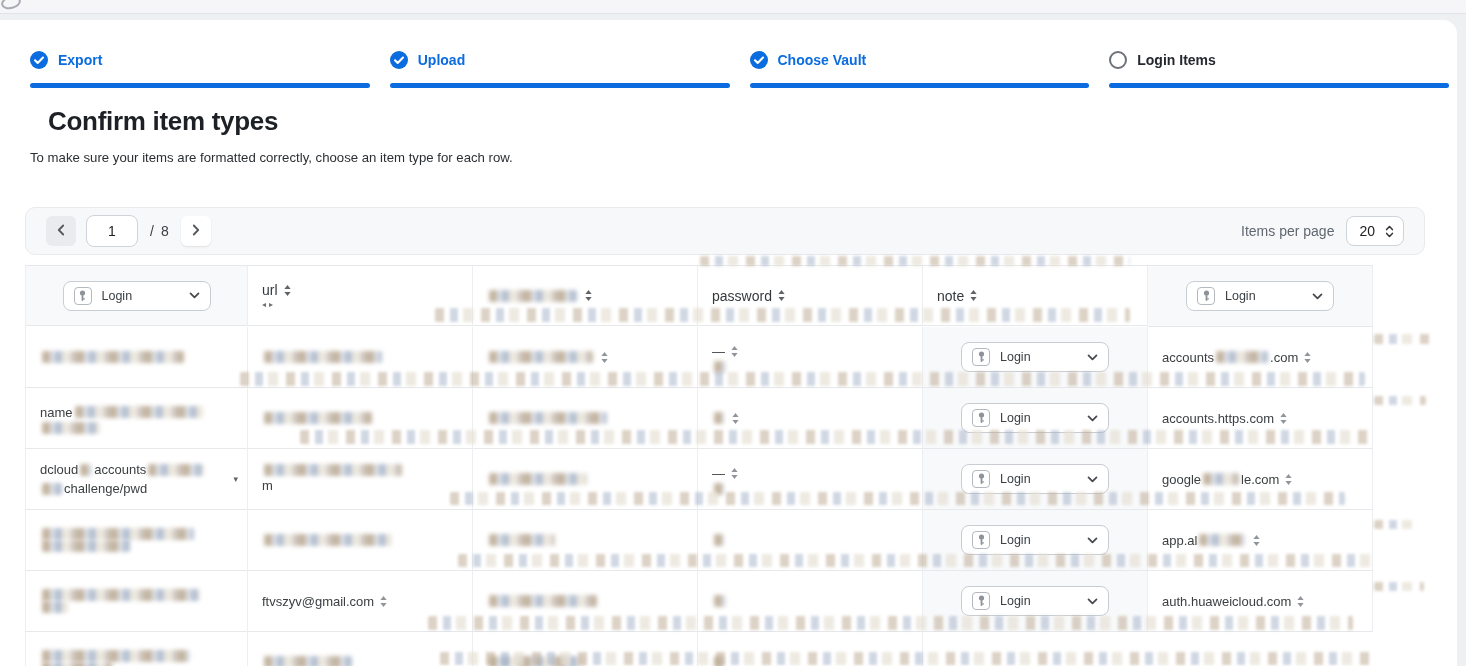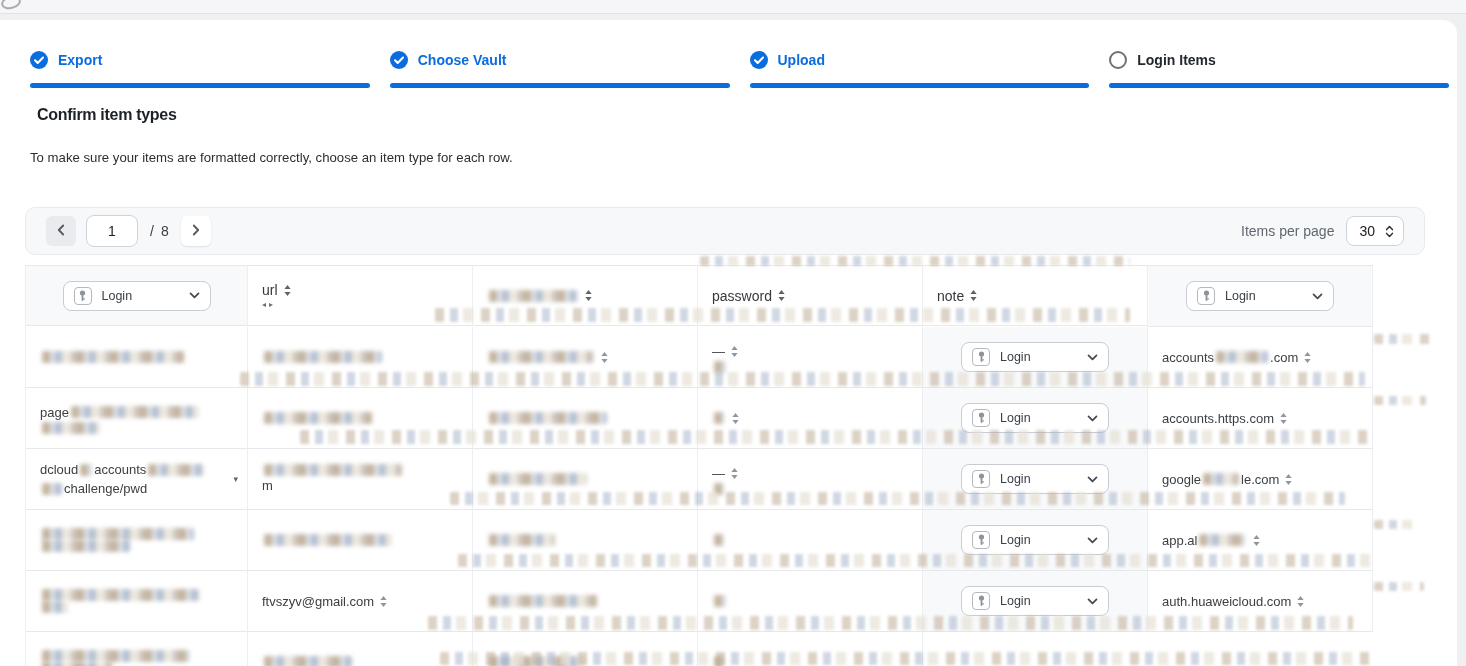--- a/index.html
+++ b/index.html
@@ -18,21 +18,21 @@
   .step-ic.cur{width:14px;height:14px;border:2px solid #6d7278;border-radius:50%;background:#fff;}
   .step-ic.up{width:16px;height:16px;border-radius:50%;background:#d5d7da;}
   .step-label{font-size:14px;font-weight:bold;}
   .step-label.done{color:#0b6ce0;}
   .step-label.current{color:#24292e;}
   .step-label.upcoming{color:#878c91;}
   .step-bar{margin-top:13px;height:5px;border-radius:3px;}
   .step-bar.blue{background:#0b6ce0;}
   .step-bar.gray{background:#d9dadc;}
   
-  .title{position:absolute;left:37px;top:86px;margin:0;font-size:16px;font-weight:bold;letter-spacing:-.3px;color:#1d2126;}
+  .title{position:absolute;left:48px;top:86px;margin:0;font-size:26px;font-weight:bold;letter-spacing:-.3px;color:#1d2126;}
   .subtitle{position:absolute;left:30px;top:130px;margin:0;font-size:13.2px;color:#2b2f33;}
   
   .pagebar{position:absolute;left:25px;top:187px;width:1400px;height:48px;box-sizing:border-box;
            background:#f7f8fa;border:1px solid #e9eaee;border-radius:10px;
            display:flex;align-items:center;justify-content:space-between;padding:0 20px;z-index:4;}
   .pag-left{display:flex;align-items:center;gap:10px;}
   .pbtn{width:30px;height:30px;border:none;border-radius:6px;display:flex;align-items:center;justify-content:center;cursor:pointer;padding:0;}
   .pbtn.prev{background:#e9ebef;}
   .pbtn.next{background:#fff;box-shadow:0 1px 2px rgba(0,0,0,.10);}
   .pinput{width:46px;height:28px;border:1px solid #cfd3da;border-radius:8px;background:#fff;text-align:center;
@@ -94,33 +94,33 @@
           <div class="step-bar blue"></div>
         </div>
         <div class="step">
           <div class="step-head">
             <span class="step-ic">
               <svg width="18" height="18" viewBox="0 0 18 18">
                 <circle cx="9" cy="9" r="9" fill="#0b6ce0"></circle>
                 <path d="M5 9.3 L7.7 12 L13 6.6" fill="none" stroke="#fff" stroke-width="2.1" stroke-linecap="round" stroke-linejoin="round"></path>
               </svg>
             </span>
-            <span class="step-label done">Choose Vault</span>
+            <span class="step-label done">Upload</span>
           </div>
           <div class="step-bar blue"></div>
         </div>
         <div class="step">
           <div class="step-head">
             <span class="step-ic">
               <svg width="18" height="18" viewBox="0 0 18 18">
                 <circle cx="9" cy="9" r="9" fill="#0b6ce0"></circle>
                 <path d="M5 9.3 L7.7 12 L13 6.6" fill="none" stroke="#fff" stroke-width="2.1" stroke-linecap="round" stroke-linejoin="round"></path>
               </svg>
             </span>
-            <span class="step-label done">Upload</span>
+            <span class="step-label done">Choose Vault</span>
           </div>
           <div class="step-bar blue"></div>
         </div>
         <div class="step">
           <div class="step-head">
             <span class="step-ic cur"></span>
             <span class="step-label current">Login Items</span>
           </div>
           <div class="step-bar blue"></div>
         </div>
@@ -143,21 +143,21 @@
         </span>
         <button class="pbtn next">
           <span><svg width="8" height="12" viewBox="0 0 8 12">
                 <path d="M1.8 1.5 L6.2 6 L1.8 10.5" fill="none" stroke="#55595e" stroke-width="1.8" stroke-linecap="round" stroke-linejoin="round"></path>
               </svg></span>
         </button>
       </div>
       <div class="pag-right">
         <span class="pplabel">Items per page</span>
         <div class="ppselect">
-          <span>30</span>
+          <span>20</span>
           <span style="display:flex;">
               <svg width="11" height="15" viewBox="0 0 11 15">
                 <path d="M2.6 5.6 L5.5 2.6 L8.4 5.6" fill="none" stroke="#303438" stroke-width="1.5" stroke-linecap="round" stroke-linejoin="round"></path>
                 <path d="M2.6 9.4 L5.5 12.4 L8.4 9.4" fill="none" stroke="#303438" stroke-width="1.5" stroke-linecap="round" stroke-linejoin="round"></path>
               </svg>
             </span>
         </div>
       </div>
     </div>
 
@@ -301,21 +301,21 @@
             <span class="sort">
               <svg width="7" height="11" viewBox="0 0 7 11">
                 <path d="M3.5 0 L6.6 4 H0.4 Z" fill="#8f959b"></path>
                 <path d="M3.5 11 L6.6 7 H0.4 Z" fill="#8f959b"></path>
               </svg>
             </span>
           </div>
         </div>
         <div class="cell body">
           <div class="line">
-            <span>page</span>
+            <span>name</span>
             <span class="redact" style="width:128px"></span>
           </div>
           <div class="line">
             <span class="redact" style="width:58px"></span>
           </div>
         </div>
         <div class="cell body">
           <div class="line">
             <span class="redact" style="width:108px"></span>
           </div>

